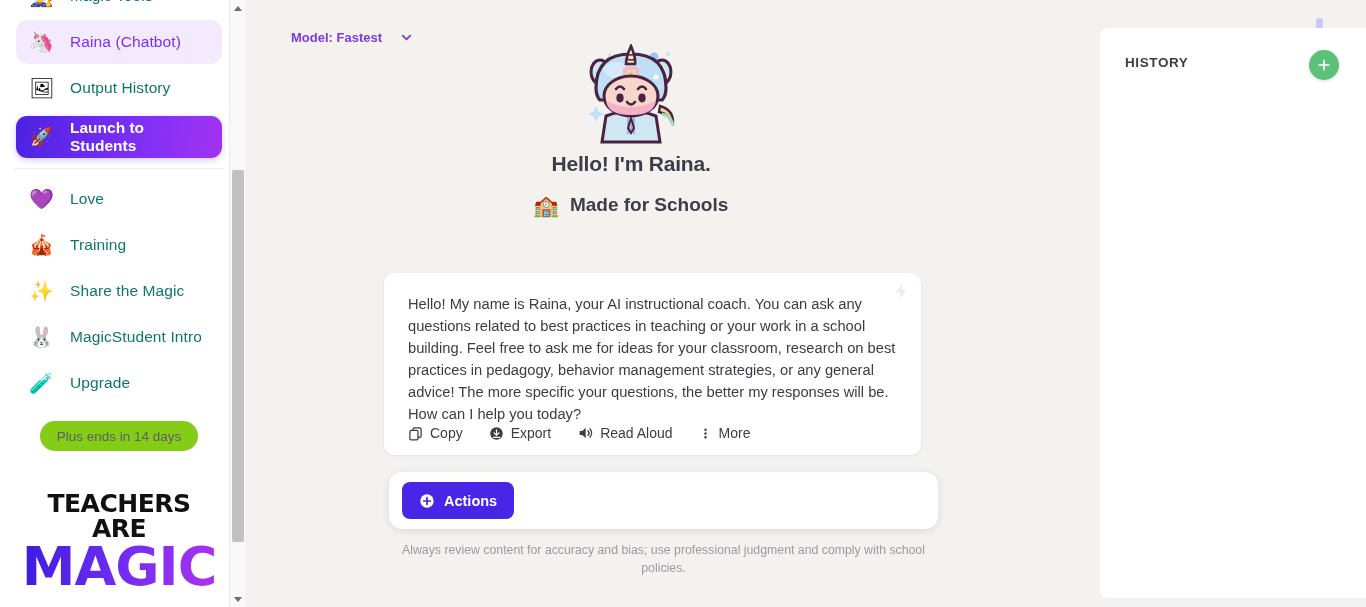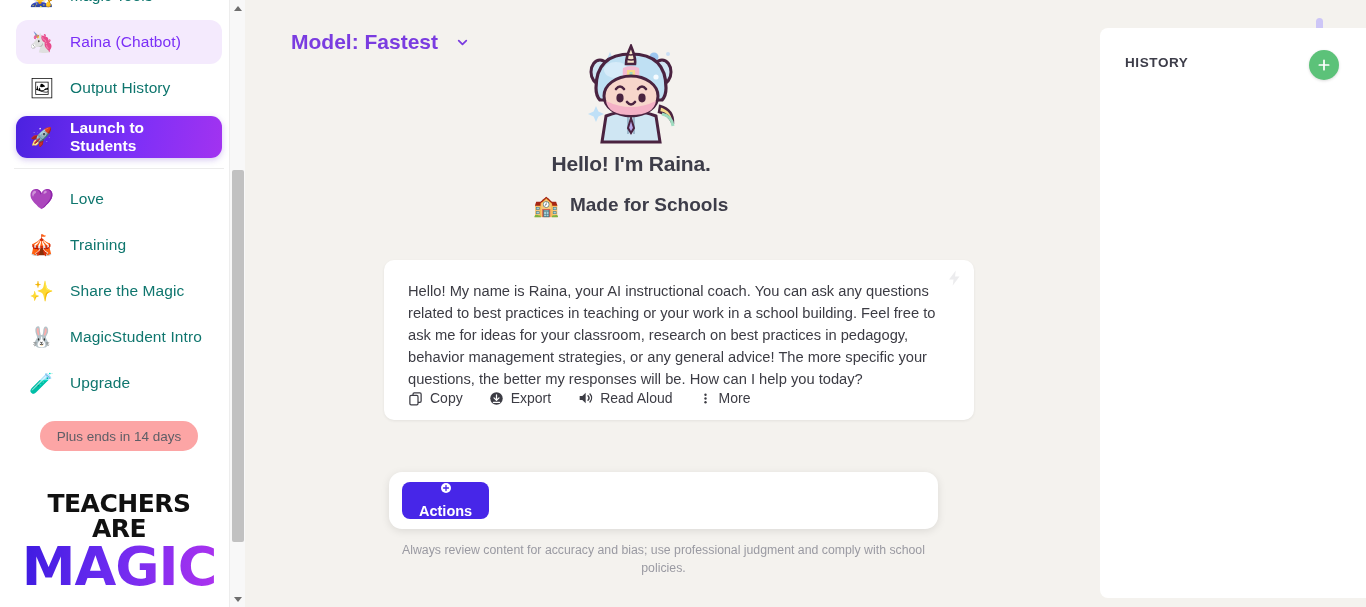--- a/index.html
+++ b/index.html
@@ -43,21 +43,21 @@
     box-shadow: 0 2px 6px rgba(90,40,200,.25);
     cursor: pointer;
   }
   .nav-launch .lbl { color: #fff; font-weight: bold; font-size: 15.5px; }
   .nav-launch .ic { width: 28px; flex:0 0 28px; text-align:center; font-size: 18px; }
   .side-div { height: 1px; background: #ececec; margin: 10px 14px 8px 14px; }
   .plus-pill {
     margin: 16px auto 0 auto;
     width: 158px; height: 30px;
     border-radius: 16px;
-    background: #fca5a5;
+    background: #84cc16;
     display: flex; align-items: center; justify-content: center;
     font-size: 13.5px; color: #5e5e66;
   }
   .brand-logo { margin: 40px auto 0 auto; width: 205px; text-align: center; user-select:none; }
   .brand-top {
     font-family: "DejaVu Sans", sans-serif;
     font-weight: bold; font-size: 25px; color: #111;
     letter-spacing: -0.5px; line-height: 1;
   }
   .brand-bot {
@@ -87,42 +87,42 @@
   
   #main {
     position: relative;
     flex: 1 1 auto; height: 607px;
     background: #f4f2ee;
     overflow: hidden;
   }
   #model-pill {
     position: absolute; left: 46px; top: 30px;
     display: flex; align-items: center; gap: 18px;
-    color: #7a3ce0; font-size: 21px; font-weight: bold;
+    color: #7a3ce0; font-size: 13px; font-weight: bold;
     cursor: pointer;
   }
   .chev { width: 13px; height: 13px; }
 
   #hero { position: absolute; left: 0; top: 0; width: 772px; }
   .avatar-wrap { margin: 44px auto 0 auto; width: 110px; height: 100px; position: relative; }
   .hello {
     text-align: center; margin-top: 8px;
     font-size: 21px; font-weight: bold; color: #3d3d49;
     letter-spacing: -.2px;
   }
   .made {
     margin-top: 18px;
     display: flex; align-items: center; justify-content: center; gap: 10px;
     font-size: 19px; font-weight: bold; color: #3d3d49;
   }
   .school-ic { font-size: 21px; line-height: 1; }
 
   #msg-card {
-    position: absolute; left: 139px; top: 260px;
-    width: 590px;
+    position: absolute; left: 139px; top: 273px;
+    width: 537px;
     background: #fff;
     border-radius: 10px;
     padding: 20px 24px 14px 24px;
     box-shadow: 0 1px 3px rgba(0,0,0,.07);
   }
   #msg-card .body {
     font-size: 14.7px; line-height: 1.5;
     color: #3c3c44;
   }
   .bolt-wm { position: absolute; right: 10px; top: 9px; opacity: .12; }
@@ -138,21 +138,20 @@
     display: flex; align-items: center;
     padding: 0 13px;
     gap: 14px;
   }
   #actions-btn {
     display: flex; align-items: center; gap: 9px;
     height: 37px; padding: 0 17px;
     background: #4726e8; border-radius: 8px;
     color: #fff; font-weight: bold; font-size: 14.5px;
     cursor: pointer;
-    flex-direction: column;
   }
   #input-box {
     flex: 1 1 auto; height: 37px;
     border: 1px solid #dcdce2; border-radius: 8px;
     display: flex; align-items: center; gap: 11px;
     padding: 0 12px;
   }
   #msg-input {
     flex: 1 1 auto; border: none; outline: none;
     font-size: 14.5px; color: #3c3c44;

